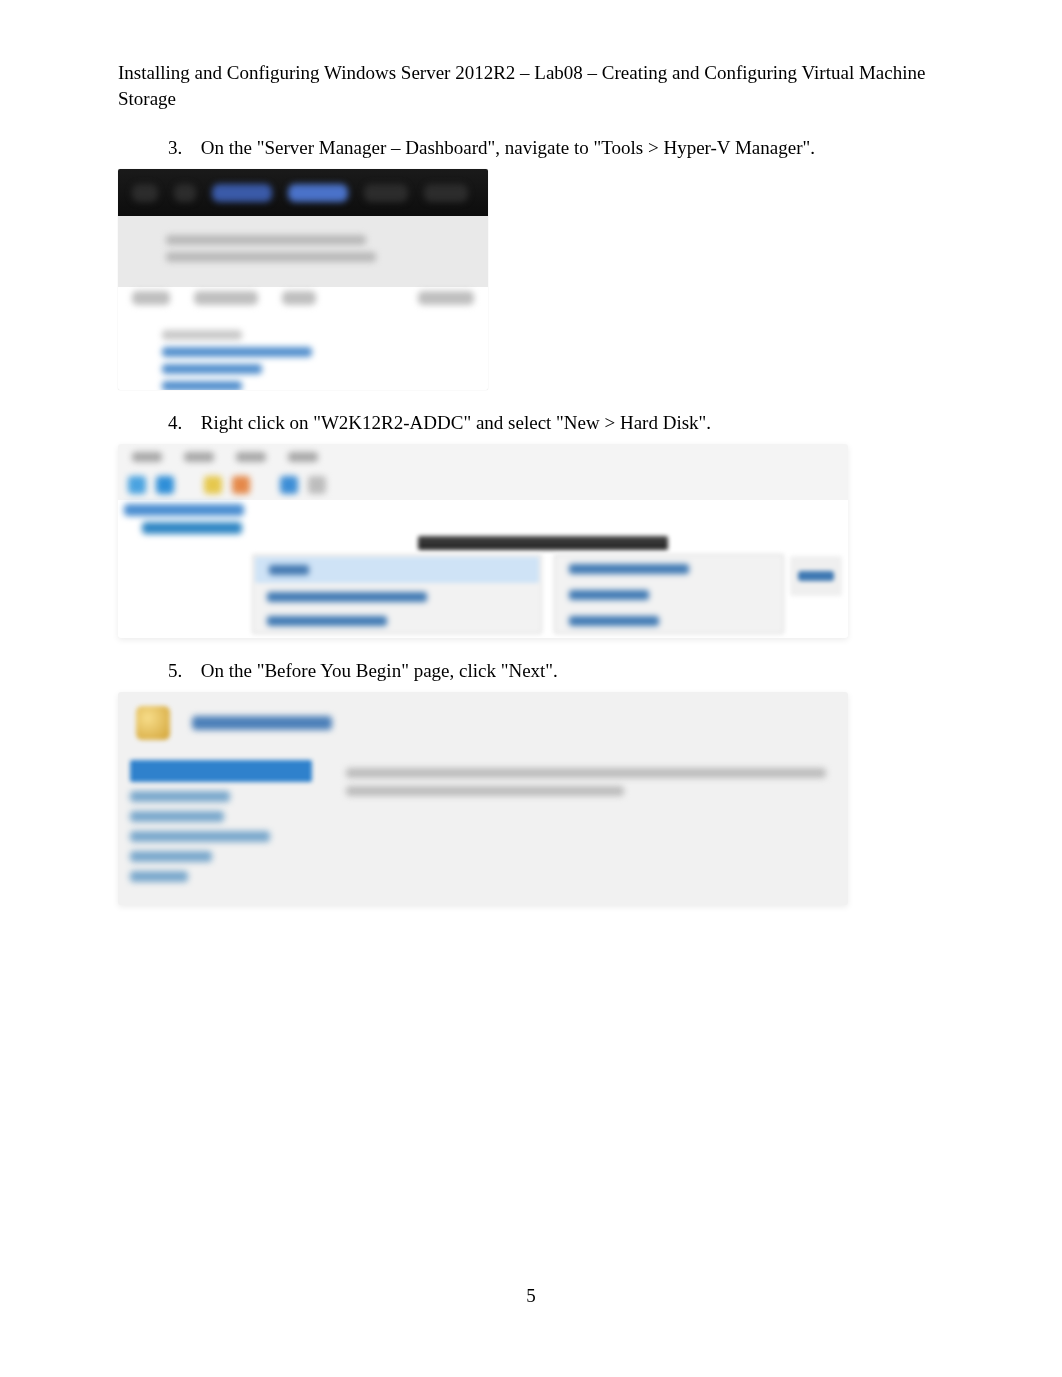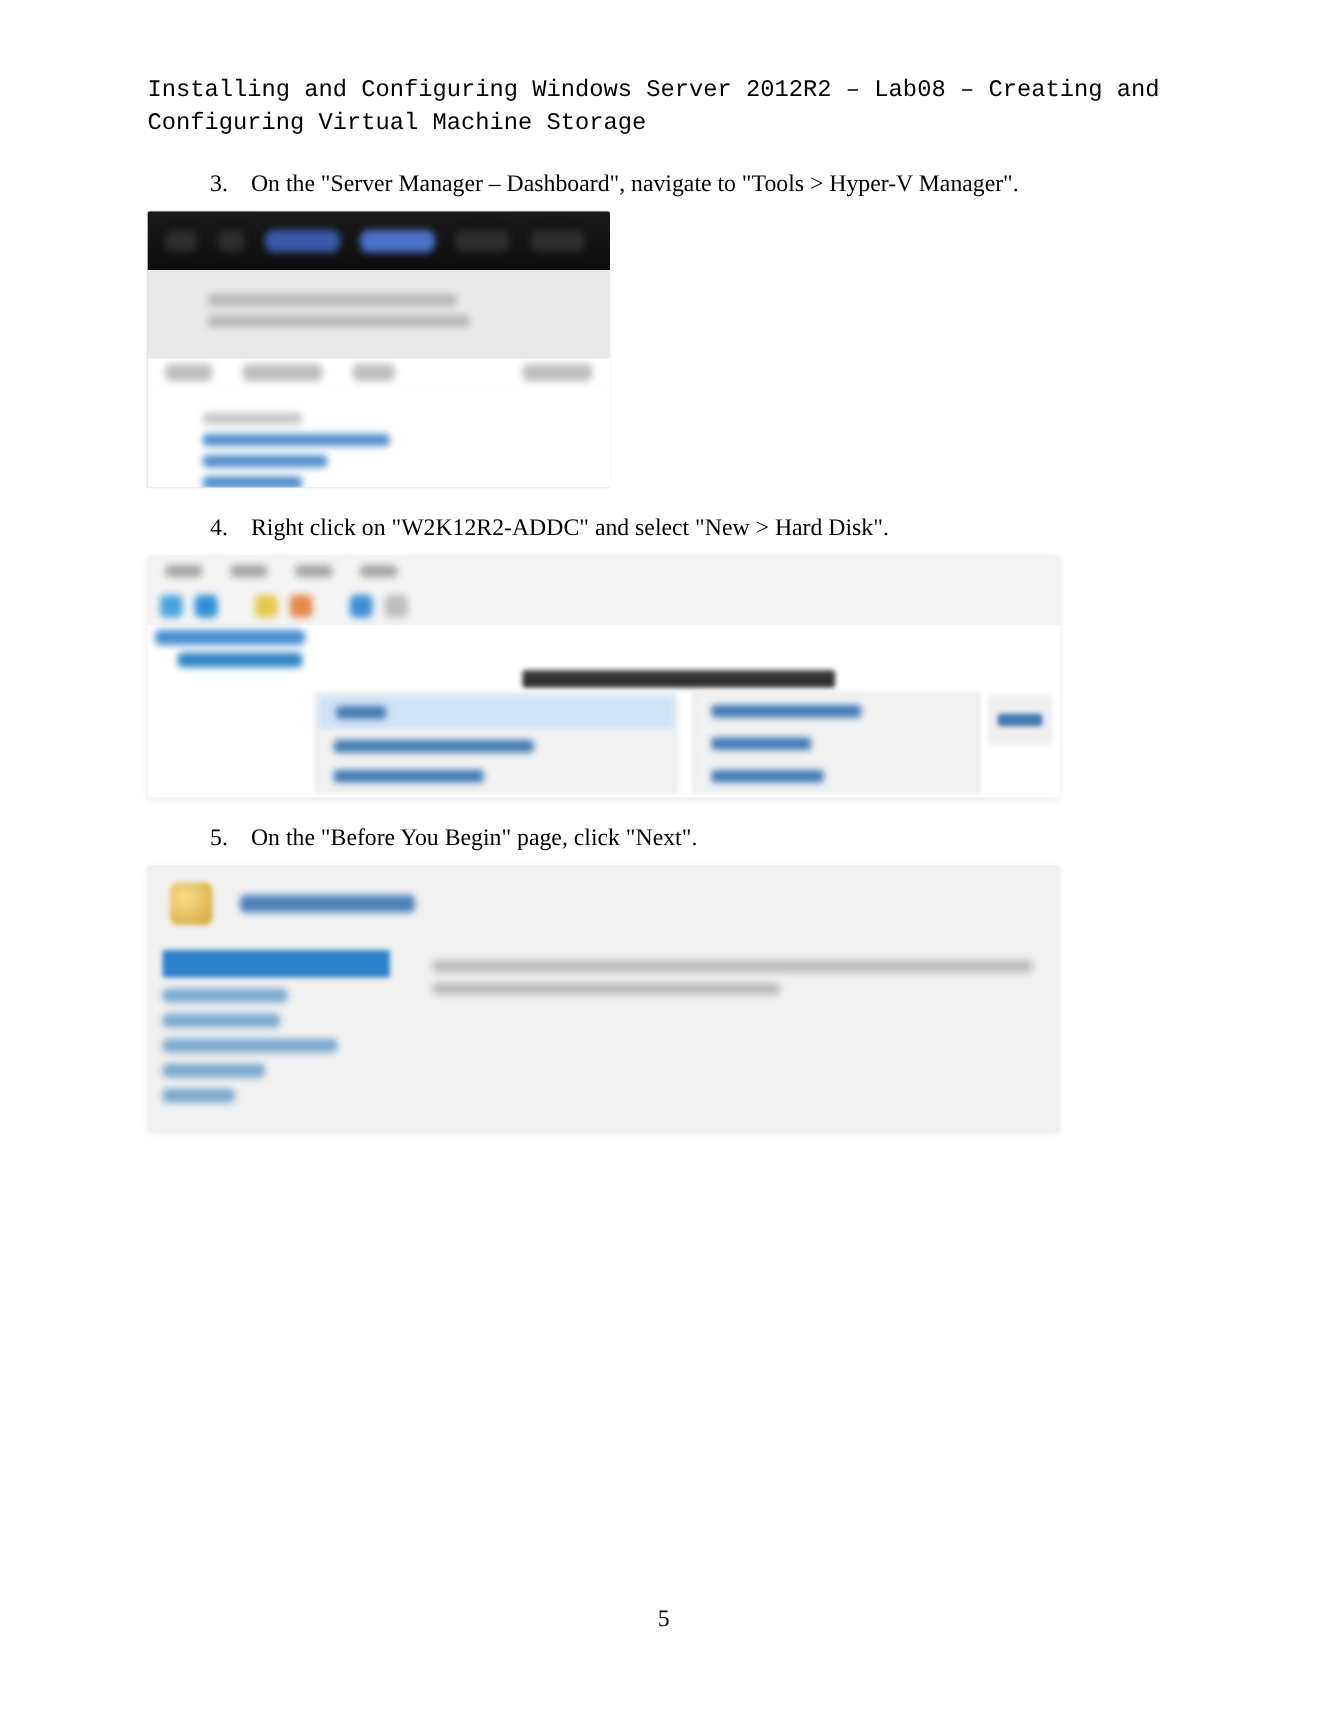--- a/index.html
+++ b/index.html
@@ -6,21 +6,21 @@
   body {
     font-family: "Times New Roman", Times, serif;
     font-size: 19px;
     color: #000;
     background: #fff;
     width: 1062px;
     height: 1377px;
     position: relative;
     padding: 60px 118px 0 118px;
   }
-  .header { line-height: 1.35; margin-bottom: 26px; font-family: Liberation Mono, monospace; }
+  .header { line-height: 1.35; margin-bottom: 26px; }
   .steps { padding-left: 50px; }
   .step { margin-bottom: 16px; }
   .step-num { display: inline-block; width: 28px; }
   .step-text { }
   .img-wrap { margin: 10px 0 22px -50px; }
 
   
   .fig1 {
     width: 370px; height: 221px; border-radius: 2px; overflow: hidden;
     background: #e9e9e9; box-shadow: 0 0 1px rgba(0,0,0,.2);

